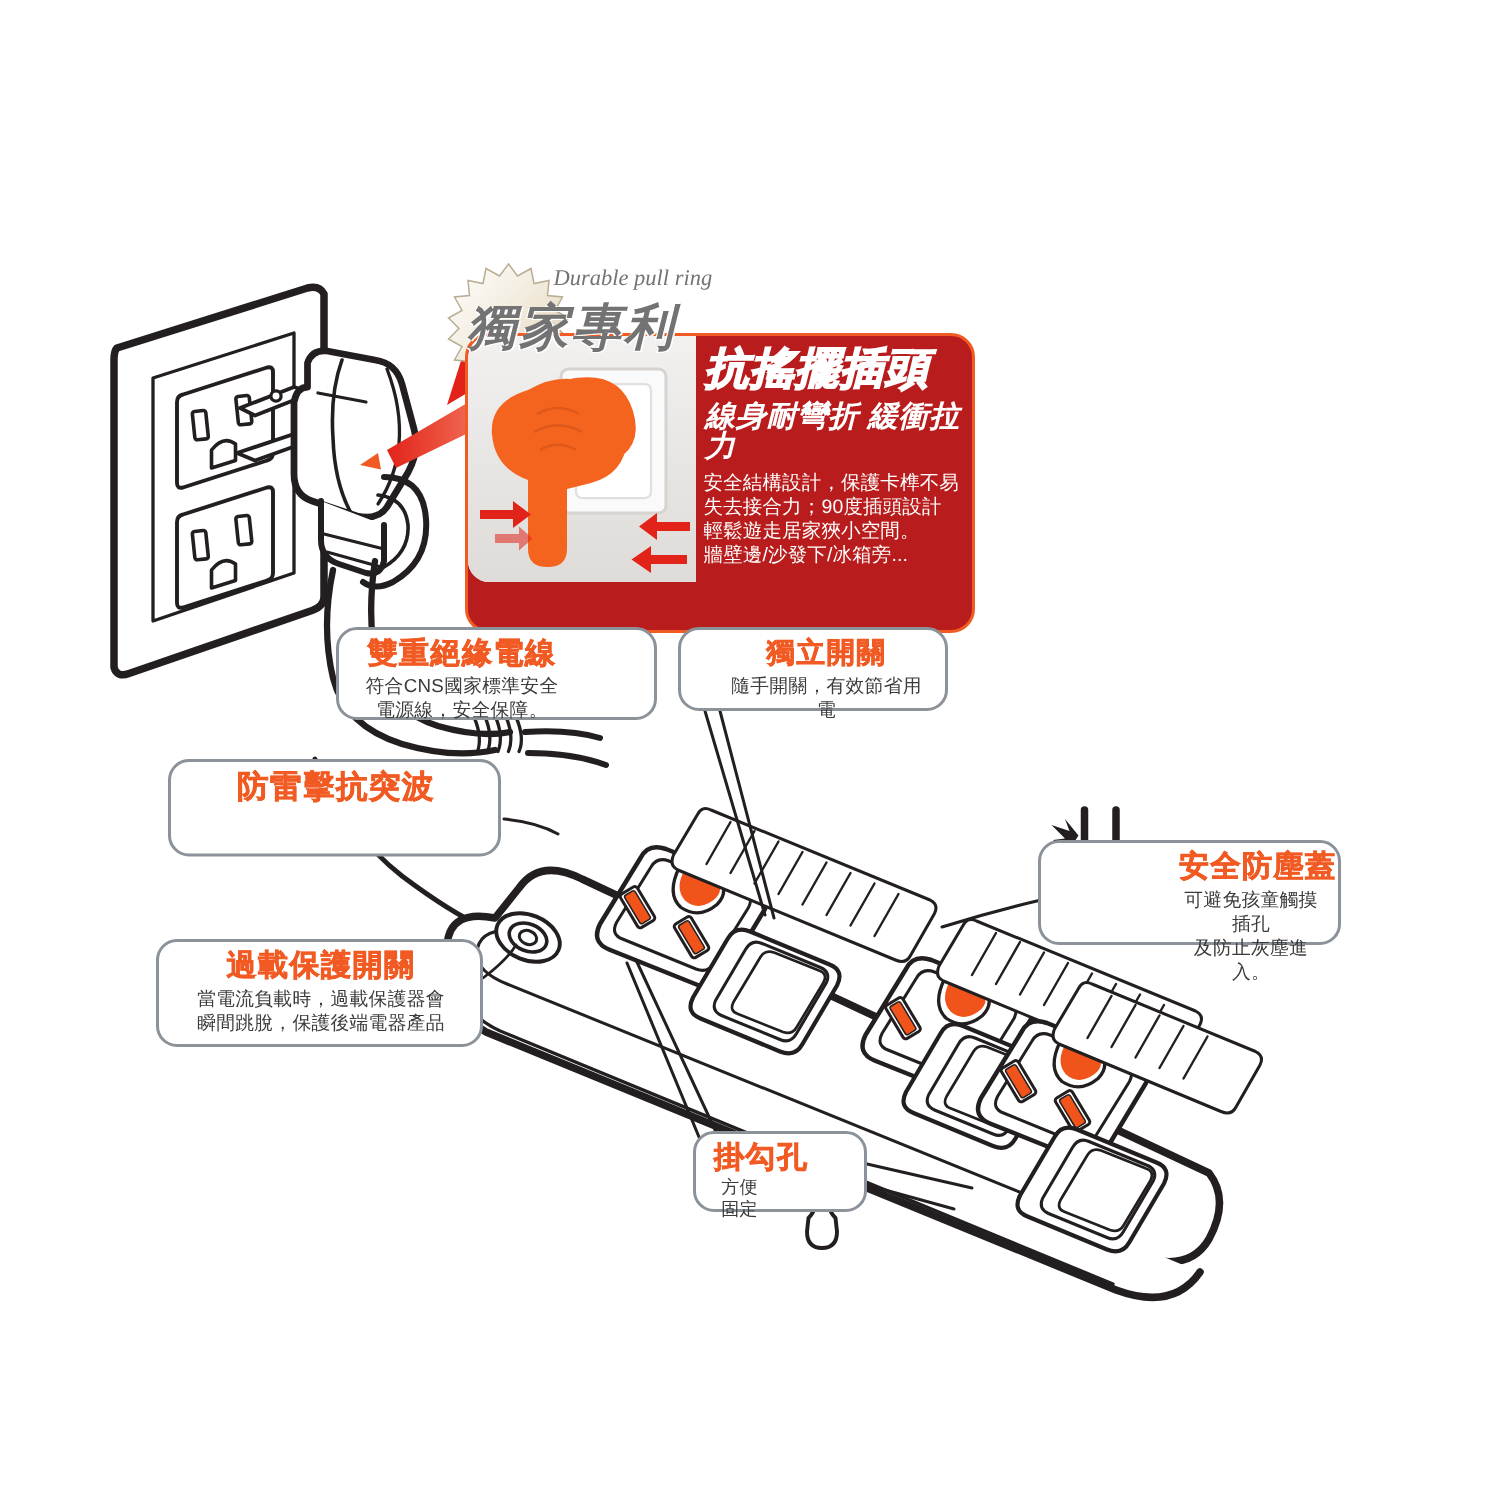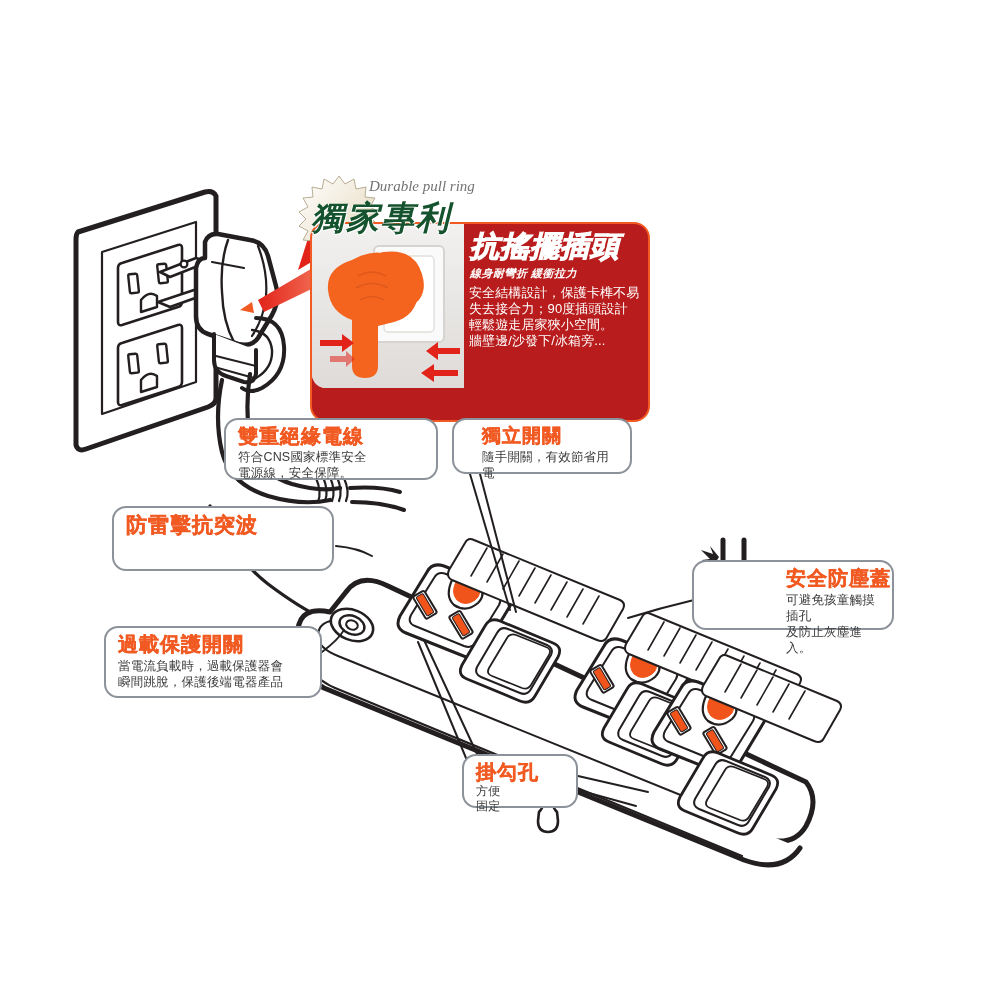--- a/index.html
+++ b/index.html
@@ -8,20 +8,21 @@
   #art{position:absolute;left:0;top:0;width:1000px;height:1000px;}
 
   
   .callout{
     position:absolute;
     background:#ffffff;
     border:2.5px solid #8c9299;
     border-radius:14px;
     box-sizing:border-box;
     padding:6px 10px 7px 12px;
+    text-align:center;
   }
   .callout .ttl{
     color:#F15A22;
     font-weight:bold;
     letter-spacing:1px;
     line-height:1.05;
     white-space:nowrap;
     -webkit-text-stroke:0.4px #F15A22;
   }
   .callout .sub{
@@ -74,38 +75,38 @@
     position:absolute;left:154px;top:4px;width:184px;height:160px;color:#fff;
   }
   #hero .h1{
     font-size:29px;font-weight:bold;line-height:1.0;letter-spacing:1px;
     margin:4px 0 0 4px;
     color:#ffffff;
     -webkit-text-stroke:1.2px #ffffff;
     font-style:italic;
   }
   #hero .h2{
-    font-size:11px;font-weight:bold;line-height:1;margin:7px 0 0 4px;
+    font-size:20px;font-weight:bold;line-height:1;margin:7px 0 0 4px;
     color:#ffffff;font-style:italic;letter-spacing:.5px;
   }
   #hero .body{
     font-size:13px;line-height:1.22;margin:6px 0 0 3px;white-space:pre-line;
     color:#ffffff;letter-spacing:.1px;
   }
 
   
   #pullring{
     position:absolute;left:369px;top:178px;
     font-style:italic;font-size:15px;color:#737373;white-space:nowrap;
     font-family:"Liberation Serif",serif;
   }
   
   #patent{
     position:absolute;left:311px;top:196px;
-    font-size:33px;font-weight:bold;font-style:italic;color:#14532d;
+    font-size:33px;font-weight:bold;font-style:italic;color:#737373;
     letter-spacing:2px;white-space:nowrap;
     font-family:"DejaVu Sans",sans-serif;
     text-shadow:1px 1px 0 #fff, -1px 1px 0 #fff;
   }
 </style>
 </head>
 <body>
 
 <div id="stage">
 

